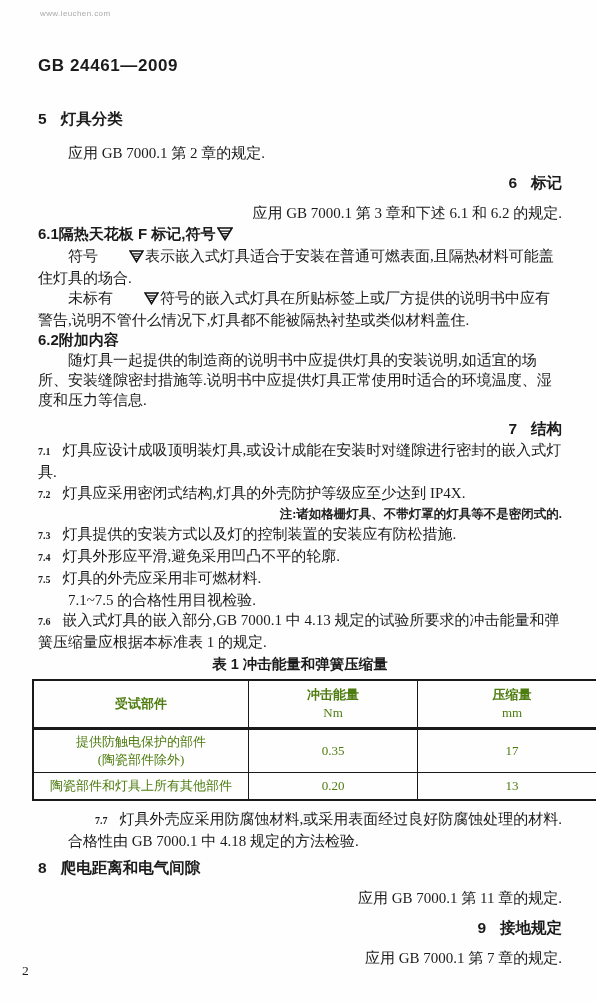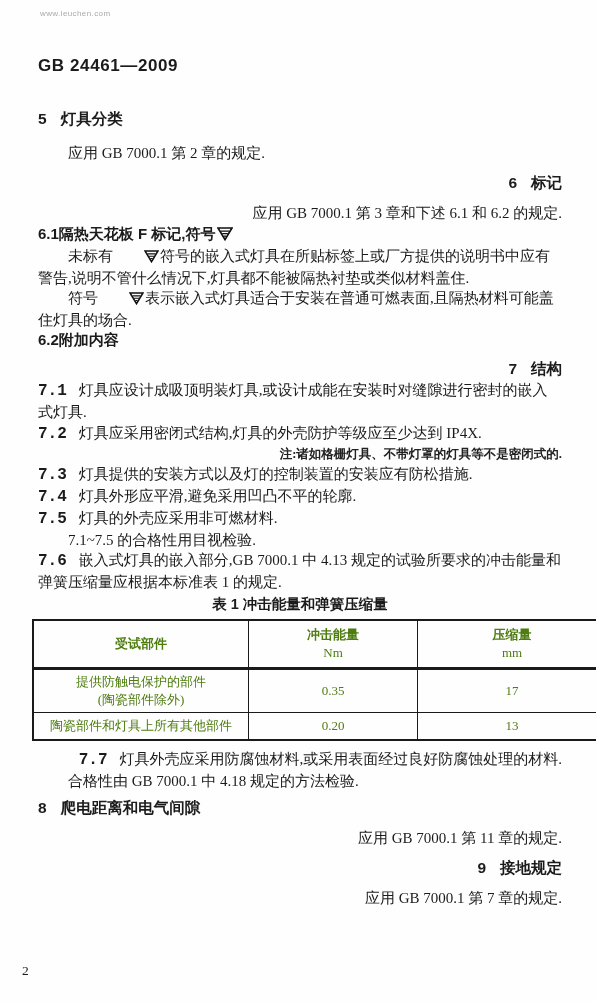--- a/index.html
+++ b/index.html
@@ -36,22 +36,22 @@
     margin:0;
     font:bold 15px/20px "Liberation Sans", sans-serif;
   }
   .hnum { margin-right:14px; }
   .hnum3 { }
 
   .p-body { margin:0; font:15px/22px "Liberation Serif", serif; text-indent:2em; }
   .p-cont { margin:0; font:15px/20px "Liberation Serif", serif; text-indent:2em; }
   .p-item { margin:0; font:15px/21px "Liberation Serif", serif; }
   .p-item .cnum {
-    font-family:Liberation Mono, monospace;
-    font-weight:bold; font-size:16px;
+    font-family:Liberation Serif, serif;
+    font-weight:bold; font-size:10px;
     margin-right:12px;
   }
   .p-note { margin:0 0 0 17px; font:12.5px/19px "Liberation Serif", serif; font-weight:bold; color:#222;text-align:right; }
 
   .mt6 { margin-top:6px; } .mt8 { margin-top:8px;text-align:right; }
   .mt12 { margin-top:12px; } .mt30 { margin-top:30px; }
 
   .fsym { display:inline-block; vertical-align:-2px; margin:0 1px; }
 
   .tcaption {
@@ -93,31 +93,32 @@
     <p class="p-body mt12">应用 GB 7000.1 第 2 章的规定.</p>
 
     <h2 class="h-clause mt8"><span class="hnum">6</span><span>标记</span></h2>
     <p class="p-body mt8">应用 GB 7000.1 第 3 章和下述 6.1 和 6.2 的规定.</p>
 
     <h3 class="h-sub"><span class="hnum3">6.1</span><span>隔热天花板 F 标记,符号</span><span class="fsym"><svg width="16" height="14" viewBox="0 0 16 14">
             <path d="M1 1 H15 L8 12.6 Z" fill="none" stroke="#111" stroke-width="1.7"></path>
             <path d="M3.6 4.2 H12.4 M5.2 6.7 H10.8 M6.8 9.2 H9.2" stroke="#111" stroke-width="1.2" fill="none"></path>
           </svg></span></h3>
 
+    <p class="p-cont"><span>符号</span><span class="fsym"><svg width="15" height="13" viewBox="0 0 16 14">
+            <path d="M1 1 H15 L8 12.6 Z" fill="none" stroke="#111" stroke-width="1.7"></path>
+            <path d="M3.6 4.2 H12.4 M5.2 6.7 H10.8 M6.8 9.2 H9.2" stroke="#111" stroke-width="1.2" fill="none"></path>
+          </svg></span><span>表示嵌入式灯具适合于安装在普通可燃表面,且隔热材料可能盖住灯具的场合.</span></p>
+
     <p class="p-cont"><span>未标有</span><span class="fsym"><svg width="15" height="13" viewBox="0 0 16 14">
             <path d="M1 1 H15 L8 12.6 Z" fill="none" stroke="#111" stroke-width="1.7"></path>
             <path d="M3.6 4.2 H12.4 M5.2 6.7 H10.8 M6.8 9.2 H9.2" stroke="#111" stroke-width="1.2" fill="none"></path>
           </svg></span><span>符号的嵌入式灯具在所贴标签上或厂方提供的说明书中应有警告,说明不管什么情况下,灯具都不能被隔热衬垫或类似材料盖住.</span></p>
 
-    <p class="p-cont"><span>符号</span><span class="fsym"><svg width="15" height="13" viewBox="0 0 16 14">
-            <path d="M1 1 H15 L8 12.6 Z" fill="none" stroke="#111" stroke-width="1.7"></path>
-            <path d="M3.6 4.2 H12.4 M5.2 6.7 H10.8 M6.8 9.2 H9.2" stroke="#111" stroke-width="1.2" fill="none"></path>
-          </svg></span><span>表示嵌入式灯具适合于安装在普通可燃表面,且隔热材料可能盖住灯具的场合.</span></p>
-
     <h3 class="h-sub"><span class="hnum3">6.2</span><span>附加内容</span></h3>
+    <p class="p-cont">随灯具一起提供的制造商的说明书中应提供灯具的安装说明,如适宜的场所、安装缝隙密封措施等.说明书中应提供灯具正常使用时适合的环境温度、湿度和压力等信息.</p>
 
     <h2 class="h-clause mt8"><span class="hnum">7</span><span>结构</span></h2>
 
     <p class="p-item"><span class="cnum">7.1</span><span>灯具应设计成吸顶明装灯具,或设计成能在安装时对缝隙进行密封的嵌入式灯具.</span></p>
     <p class="p-item"><span class="cnum">7.2</span><span>灯具应采用密闭式结构,灯具的外壳防护等级应至少达到 IP4X.</span></p>
     <p class="p-note">注:诸如格栅灯具、不带灯罩的灯具等不是密闭式的.</p>
     <p class="p-item"><span class="cnum">7.3</span><span>灯具提供的安装方式以及灯的控制装置的安装应有防松措施.</span></p>
     <p class="p-item"><span class="cnum">7.4</span><span>灯具外形应平滑,避免采用凹凸不平的轮廓.</span></p>
     <p class="p-item"><span class="cnum">7.5</span><span>灯具的外壳应采用非可燃材料.</span></p>
     <p class="p-cont">7.1~7.5 的合格性用目视检验.</p>

